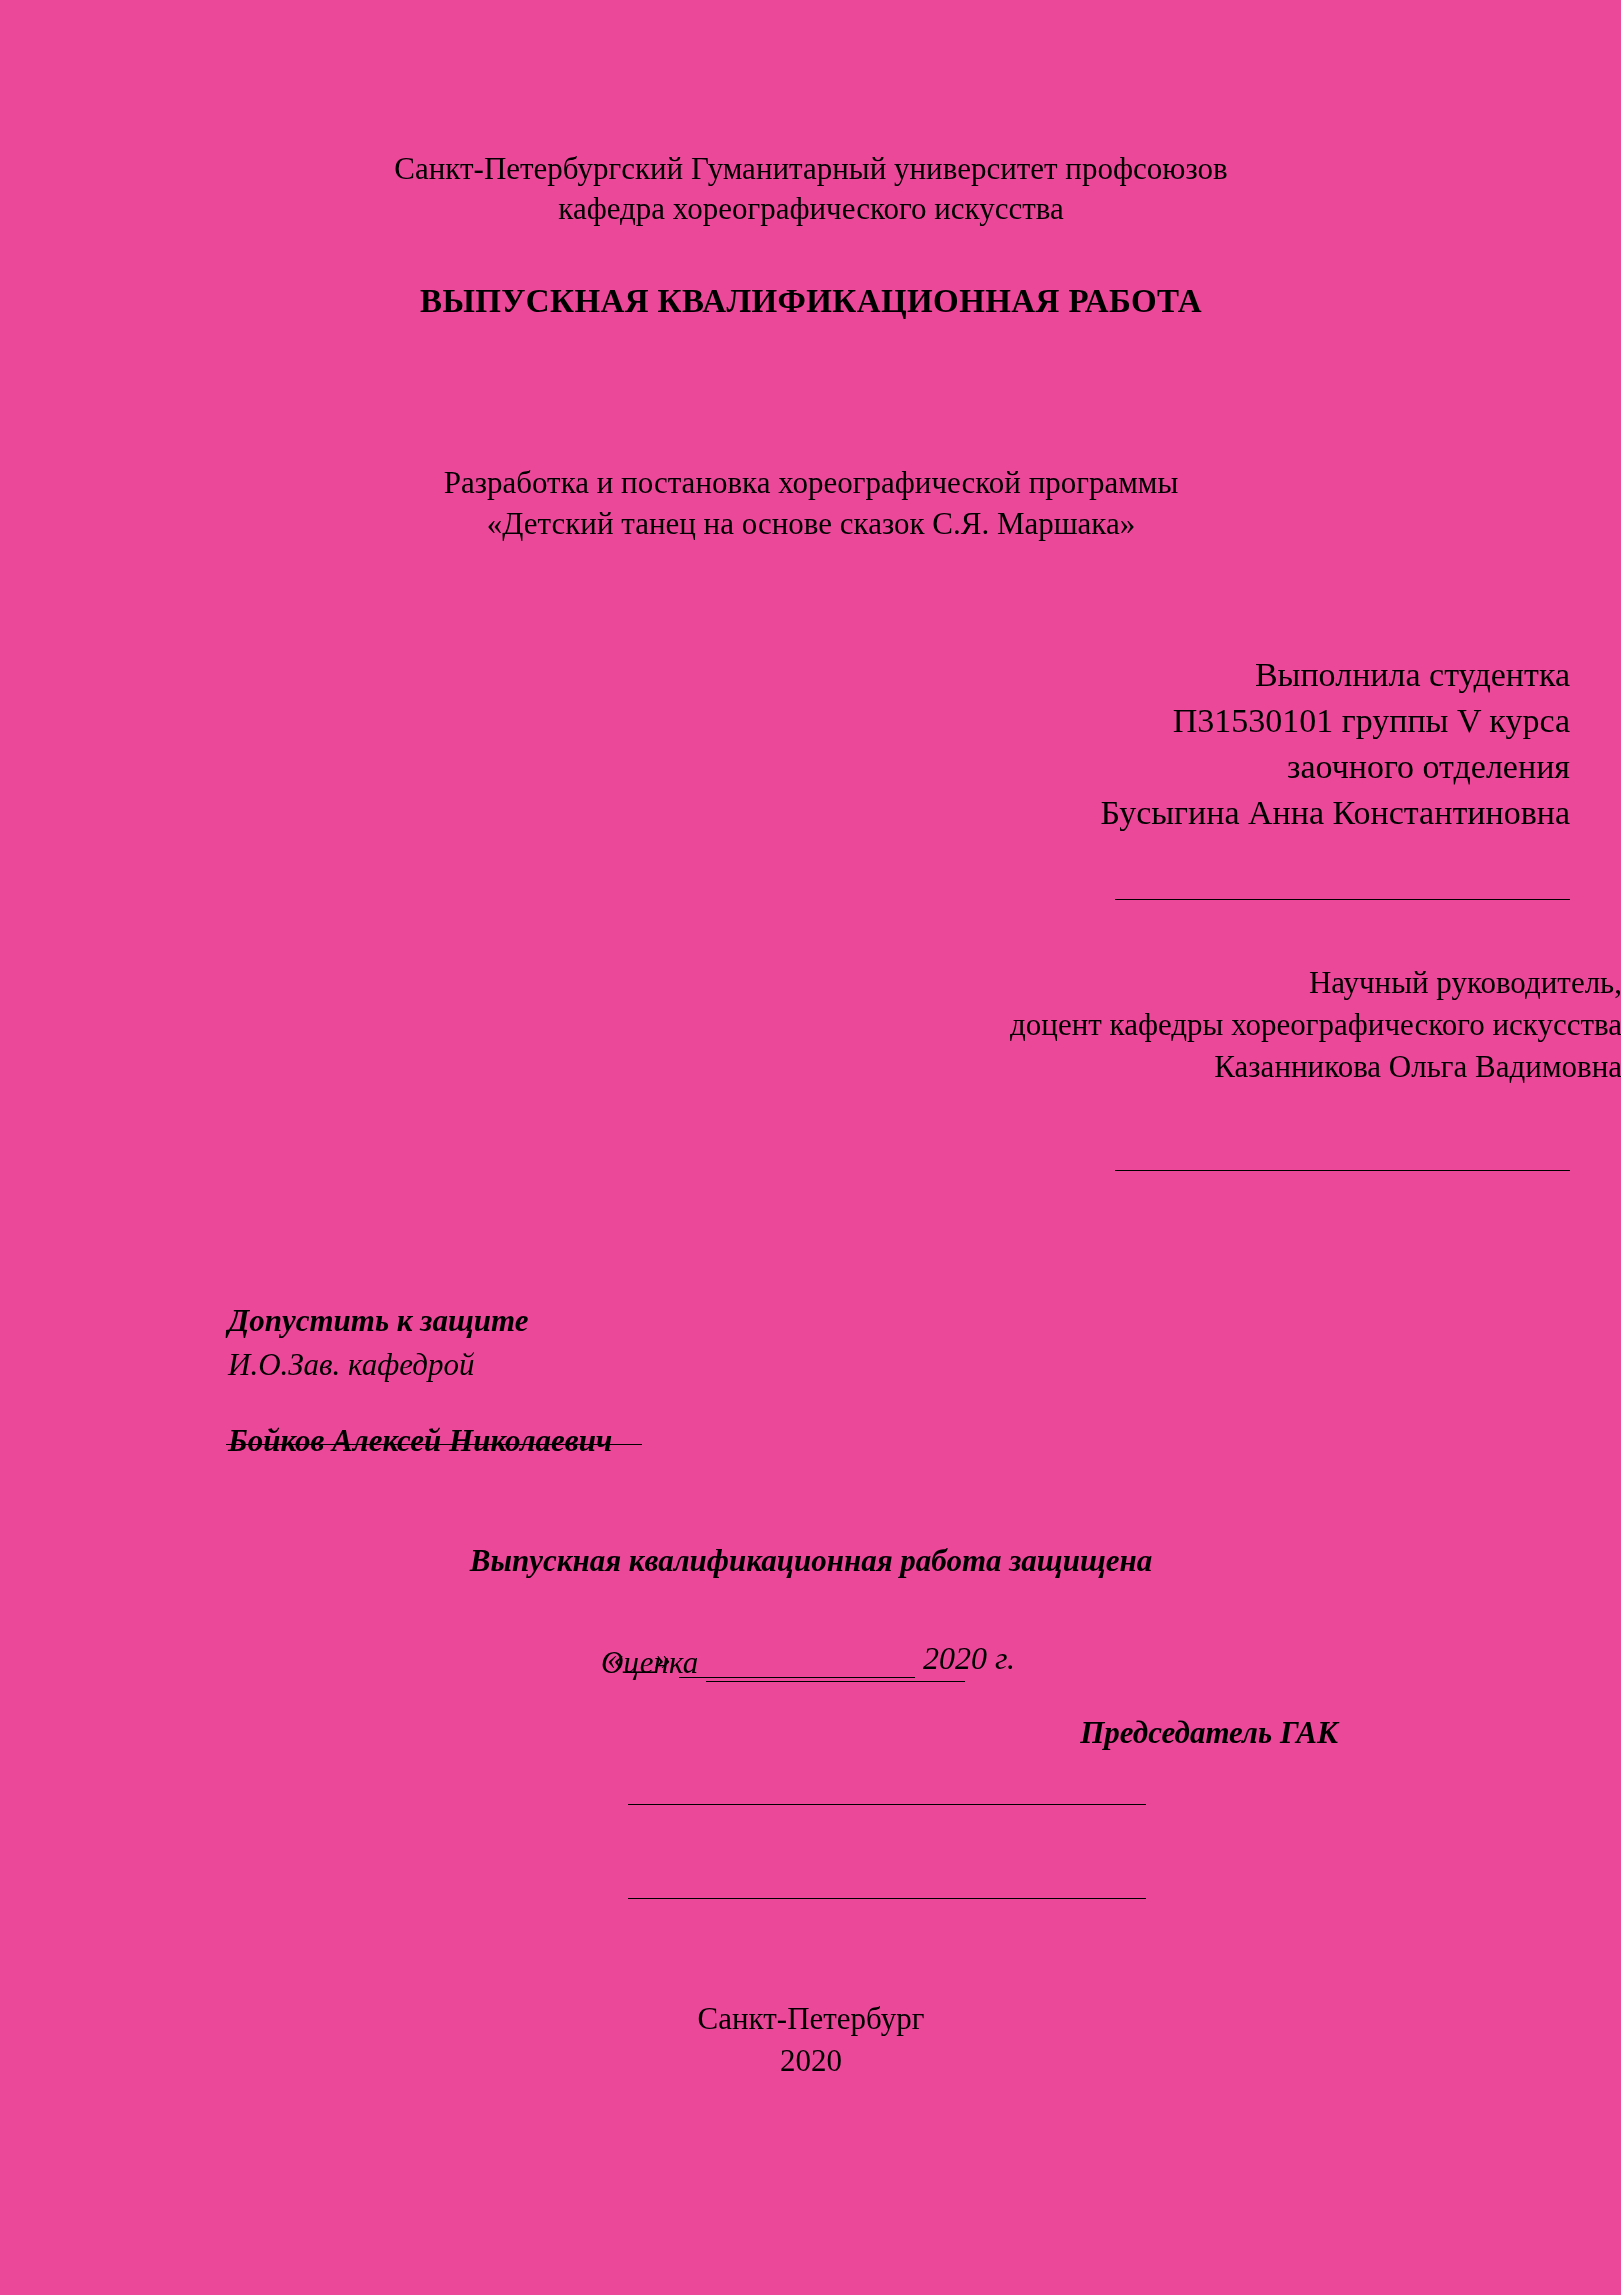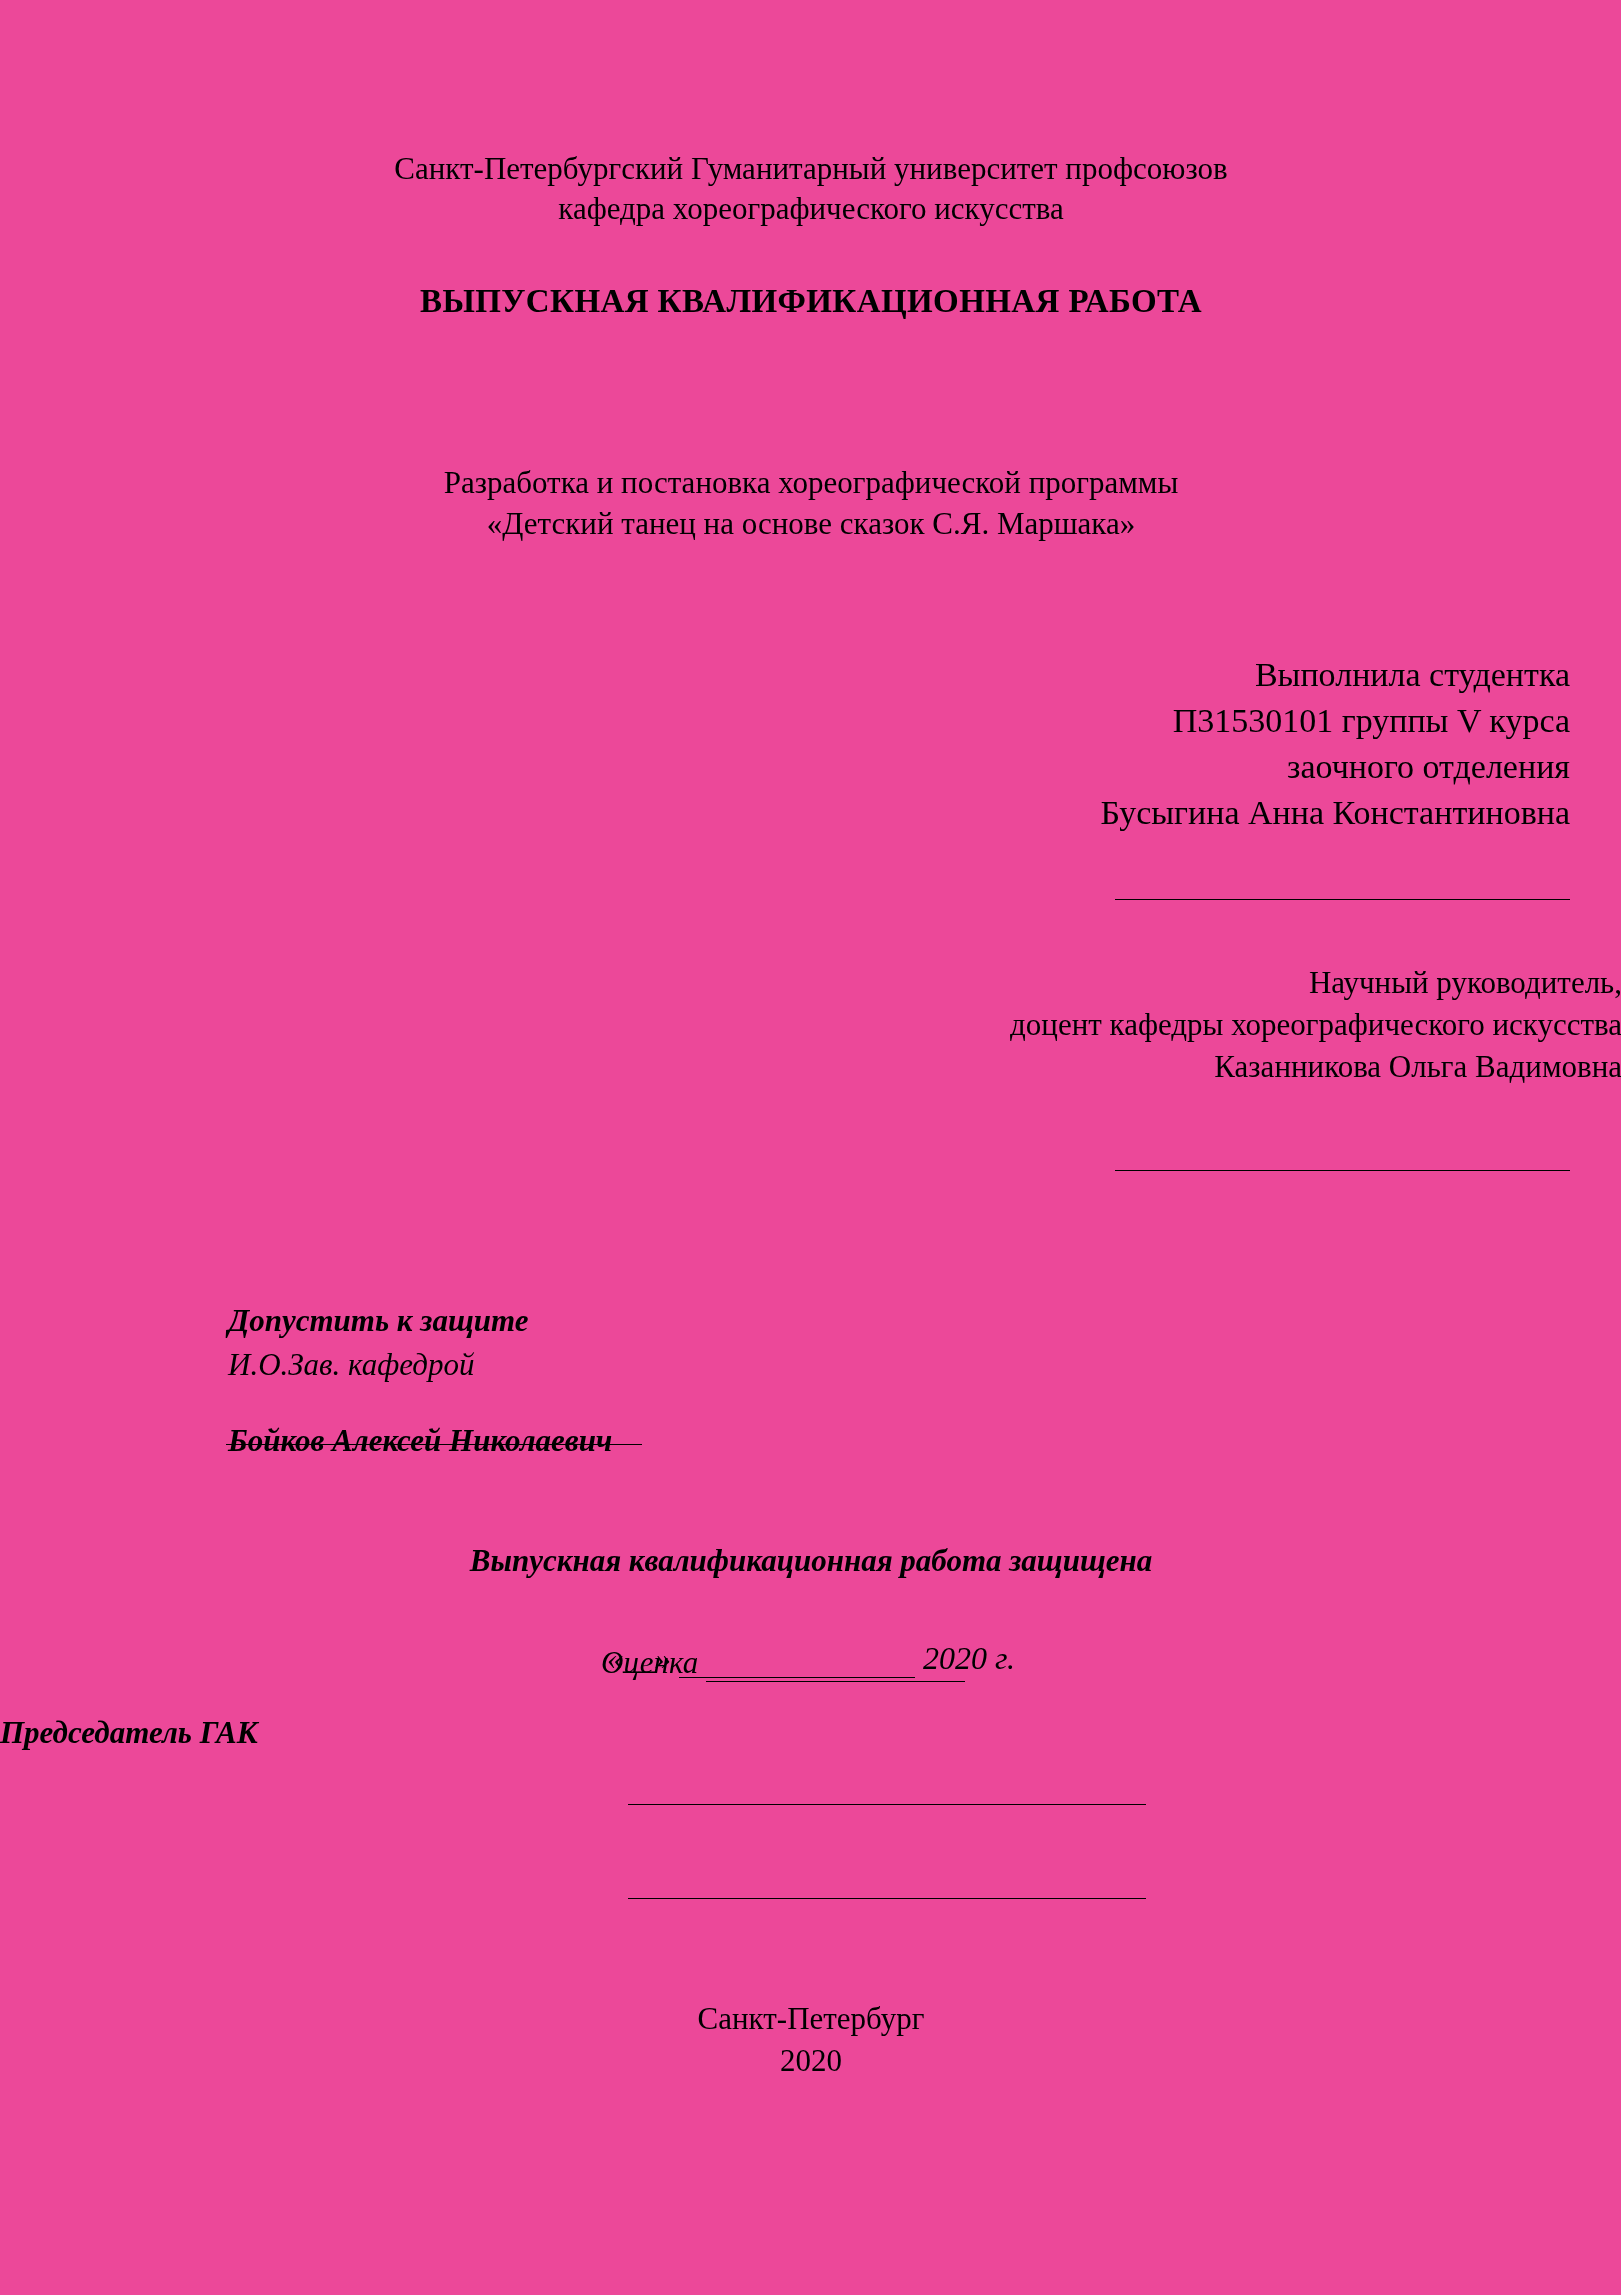--- a/index.html
+++ b/index.html
@@ -173,21 +173,21 @@
   .defence-mark .u {
     display: inline-block;
     border-bottom: 1.6px solid #000;
   }
 
   .chair {
     position: absolute;
     top: 1715px;
     left: 0;
     width: 1338px;
-    text-align: left;
+    text-align: right;
     font-size: 31px;
     font-style: italic;
     font-weight: bold;
   }
   .rule-chair-1 {
     position: absolute;
     top: 1804px;
     left: 628px;
     width: 518px;
     border-bottom: 1.6px solid #000;

